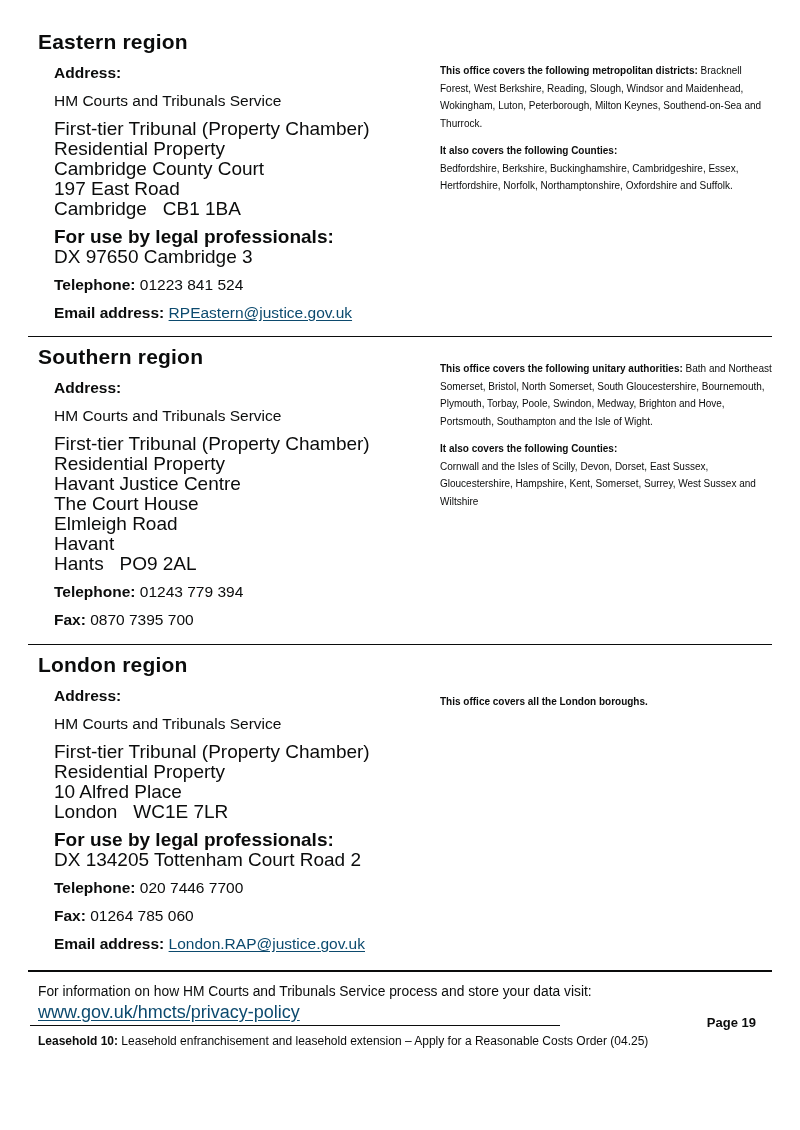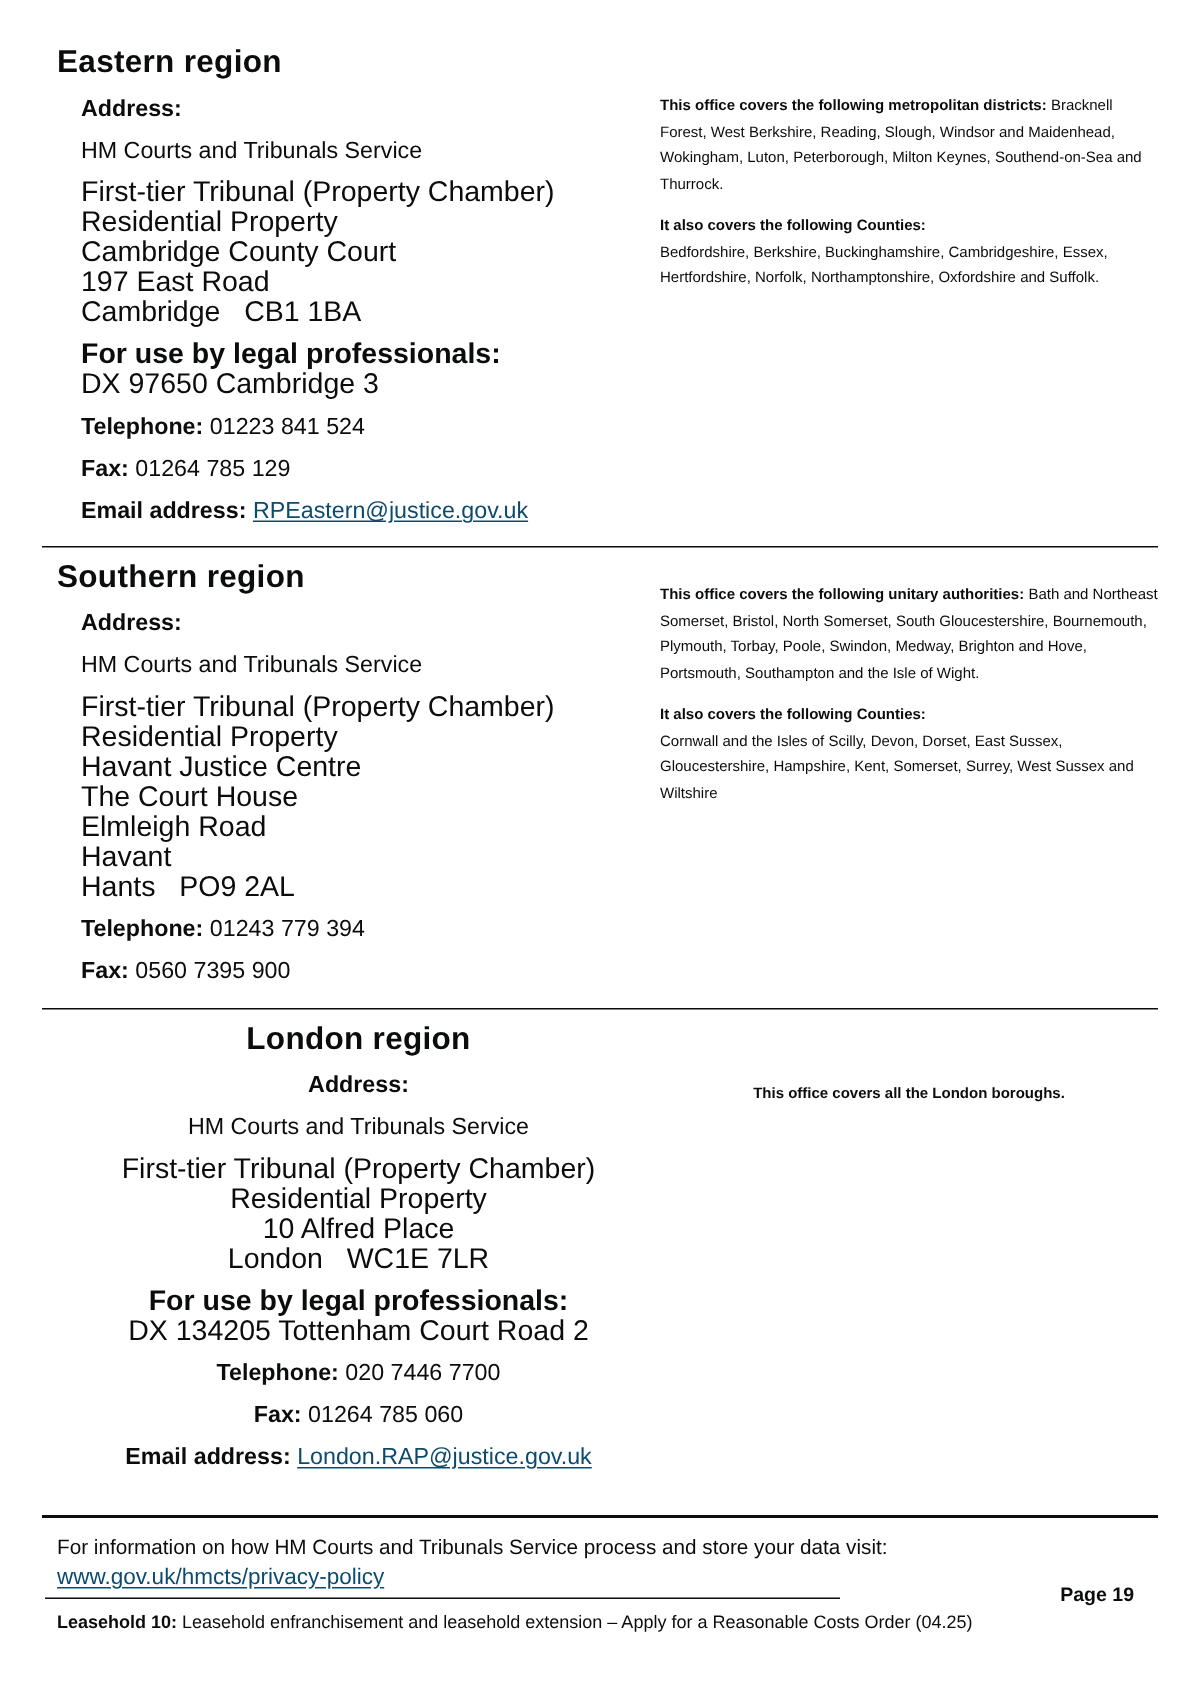--- a/index.html
+++ b/index.html
@@ -31,26 +31,26 @@
     border:none; border-top:1.5px solid #0b0c0c;
     margin:0 0 8px -10px;
     width:744px;
   }
   .rc-east   { padding-top:32px; }
   .rc-south  { padding-top:15px; }
   .rc-london { padding-top:40px; }
 
   .east-pad   { padding-bottom:5px; }
   .south-pad  { padding-bottom:6px; }
-  .london-pad { padding-bottom:20px;text-align:center; }
+  .london-pad { padding-bottom:8px; }
 
   
   .footer { position:relative; border-top:2.5px solid #0b0c0c; margin-left:-10px; padding:10px 0 0 10px; width:744px; }
   .footer .info { font-size:13.8px; line-height:19px; }
-  .footer .privacy { font-size:15px; line-height:20px; margin-top:1px; }
+  .footer .privacy { font-size:18px; line-height:20px; margin-top:1px; }
   .footer .mid-rule { border:none; border-top:1.2px solid #0b0c0c; width:530px; margin:3px 0 0 -8px; }
   .footer .page-num { position:absolute; top:43px; right:16px; font-size:13px; font-weight:bold; }
   .footer .doc-id { font-size:12px; line-height:16px; margin-top:7px; }
 </style>
 </head>
 <body>
 
 <section class="region east-pad">
   <div class="left">
     <h2 class="region-title">Eastern region</h2>
@@ -61,21 +61,20 @@
       <div>Residential Property</div>
       <div>Cambridge County Court</div>
       <div>197 East Road</div>
       <div>Cambridge&nbsp;&nbsp; CB1 1BA</div>
     </div>
     <div class="group">
       <div class="b">For use by legal professionals:</div>
       <div>DX 97650 Cambridge 3</div>
     </div>
     <p><span class="b">Telephone:</span> <span>01223 841 524</span></p>
-    <p><span class="b">Fax:</span> <span>01264 785 129</span></p>
     <p><span class="b">Email address:</span> <a class="doc-link">RPEastern@justice.gov.uk</a></p>
   </div>
   <div class="right rc-east">
     <p><span class="b">This office covers the following metropolitan districts:</span><span> Bracknell Forest, West Berkshire, Reading, Slough, Windsor and Maidenhead, Wokingham, Luton, Peterborough, Milton Keynes, Southend-on-Sea and Thurrock.</span></p>
     <p><span class="b lead-block">It also covers the following Counties:</span><span>Bedfordshire, Berkshire, Buckinghamshire, Cambridgeshire, Essex, Hertfordshire, Norfolk, Northamptonshire, Oxfordshire and Suffolk.</span></p>
   </div>
 </section>
 
 <hr class="rule">
 
@@ -87,21 +86,21 @@
     <div class="addr group">
       <div>First-tier Tribunal (Property Chamber)</div>
       <div>Residential Property</div>
       <div>Havant Justice Centre</div>
       <div>The Court House</div>
       <div>Elmleigh Road</div>
       <div>Havant</div>
       <div>Hants&nbsp;&nbsp; PO9 2AL</div>
     </div>
     <p><span class="b">Telephone:</span> <span>01243 779 394</span></p>
-    <p><span class="b">Fax:</span> <span>0560 7395 900</span></p>
+    <p><span class="b">Fax:</span> <span>0870 7395 700</span></p>
   </div>
   <div class="right rc-south">
     <p><span class="b">This office covers the following unitary authorities:</span><span> Bath and Northeast Somerset, Bristol, North Somerset, South Gloucestershire, Bournemouth, Plymouth, Torbay, Poole, Swindon, Medway, Brighton and Hove, Portsmouth, Southampton and the Isle of Wight.</span></p>
     <p><span class="b lead-block">It also covers the following Counties:</span><span>Cornwall and the Isles of Scilly, Devon, Dorset, East Sussex, Gloucestershire, Hampshire, Kent, Somerset, Surrey, West Sussex and Wiltshire</span></p>
   </div>
 </section>
 
 <hr class="rule">
 
 <section class="region london-pad">

